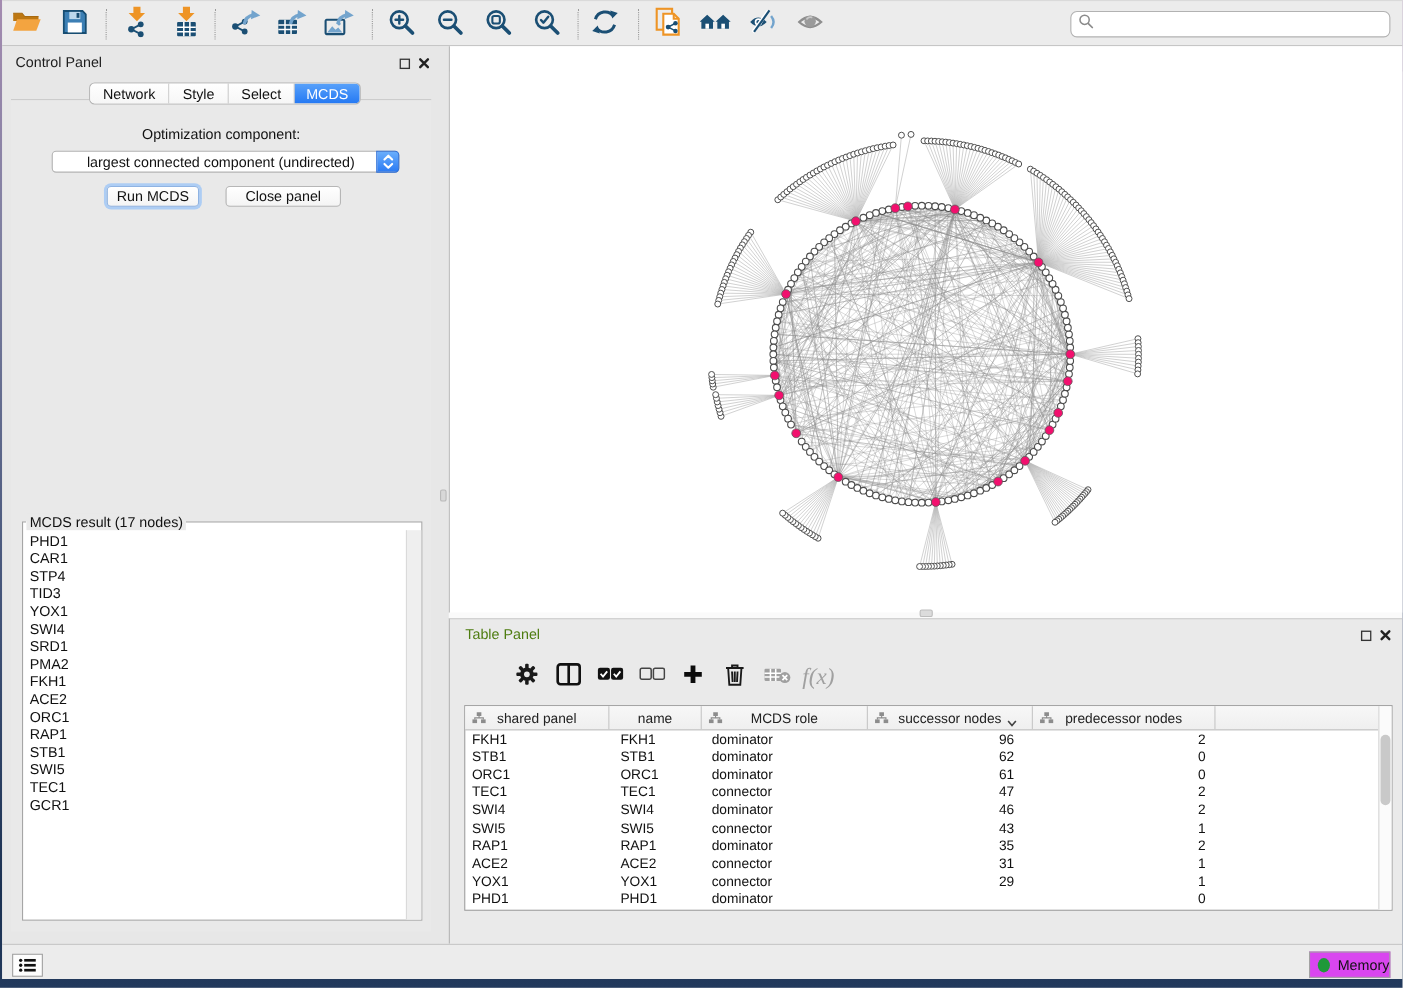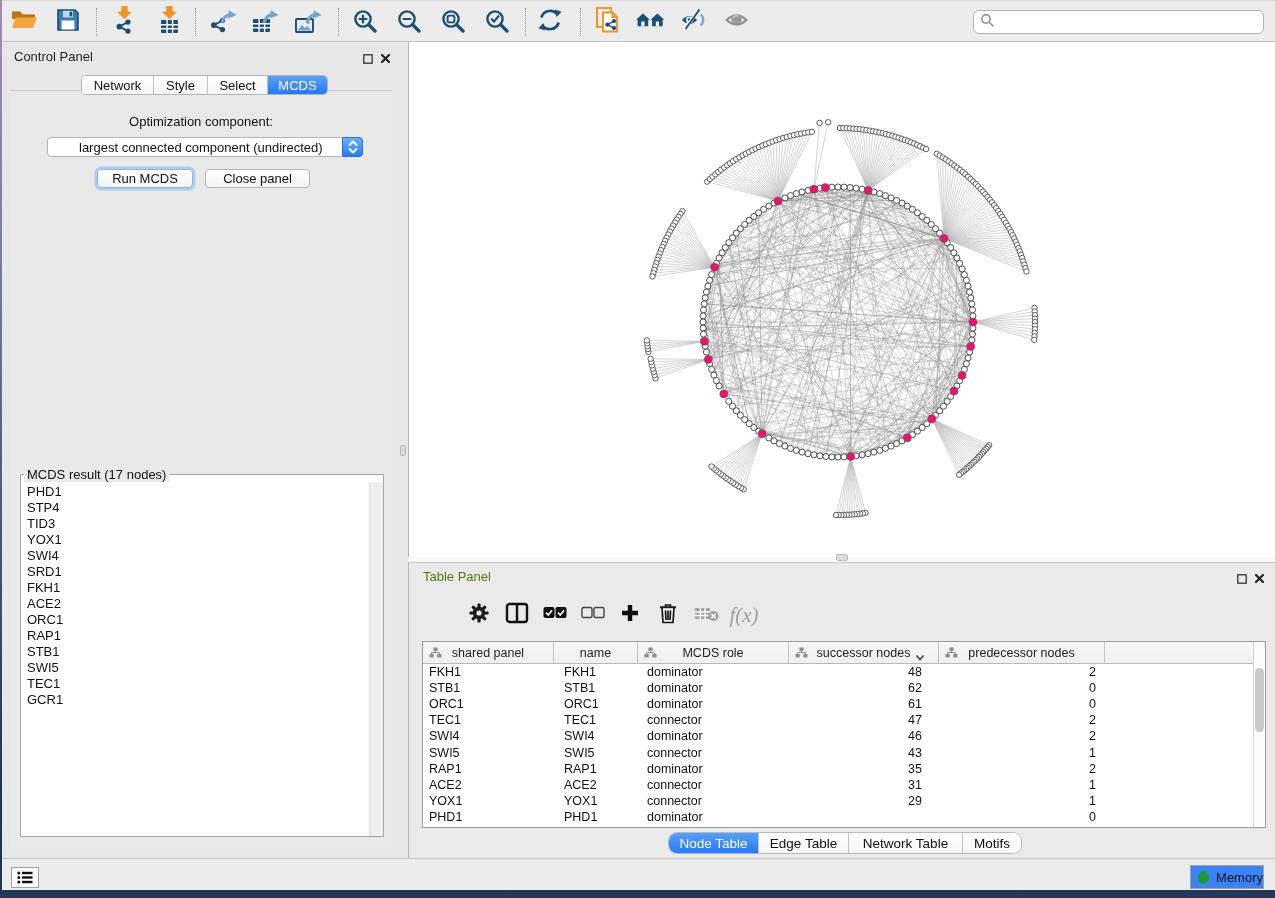--- a/index.html
+++ b/index.html
@@ -86,21 +86,21 @@
   .td { font-size:12.5px; color:#111; white-space:nowrap; overflow:hidden; }
   .tbl-scroll { position:absolute; right:0; top:0; width:12px; bottom:0; background:#fbfbfb; border-left:1px solid #d4d4d4; }
   .tbl-scroll .thumb { position:absolute; left:1px; right:1px; top:26px; height:64px; background:#c9c9c9; border-radius:5px; }
   .bot-tabs { left:259px; top:269px; height:22px; border-radius:9px; border-color:#b9b9b9; }
   .bot-tabs .s { font-size:13.5px; }
 
   
   .status-bar { position:absolute; left:0; right:0; bottom:0; height:32px; background:#ececec; border-top:1px solid #c6c6c6; }
   .list-btn { position:absolute; left:9px; top:8px; width:28px; height:21px; background:#fdfdfd; border:1px solid #9f9f9f;
               display:flex; align-items:center; justify-content:center; }
-  .memory-btn { position:absolute; right:11px; top:6px; width:74px; height:24px; background:#3b82f6; border:1px solid #a2a2a2;
+  .memory-btn { position:absolute; right:11px; top:6px; width:74px; height:24px; background:#d946ef; border:1px solid #a2a2a2;
                 display:flex; align-items:center; }
   .memory-btn .dot { width:13px; height:13px; border-radius:50%; margin-left:7px; }
   .memory-btn .lbl { font-size:13px; color:#111; margin-left:7px; }
 </style>
 </head>
 <body>
 
 <div class="app">
 
   <div class="toolbar">
@@ -303,31 +303,33 @@
       <div class="opt-label">Optimization component:</div>
       <div class="combo">
         <span class="combo-text">largest connected component (undirected)</span>
         <span class="combo-btn">
           <svg width="12" height="14" viewBox="0 0 12 14">
               <path d="M2.5 5 L6 1.5 L9.5 5" fill="none" stroke="#fff" stroke-width="1.9" stroke-linecap="round" stroke-linejoin="round"></path>
               <path d="M2.5 9 L6 12.5 L9.5 9" fill="none" stroke="#fff" stroke-width="1.9" stroke-linecap="round" stroke-linejoin="round"></path>
             </svg>
         </span>
       </div>
-      <button class="btn focusring" style="left:87px; width:96px;">Run MCDS</button>
+      <button class="btn focusring" style="left:87px; width:84px;">Run MCDS</button>
       <button class="btn" style="left:195px; width:105px;">Close panel</button>
       <fieldset class="mcds">
         <legend>MCDS result (17 nodes)</legend>
         <div class="mcds-list">
             <div>PHD1</div>
+            <div>CAR1</div>
             <div>STP4</div>
             <div>TID3</div>
             <div>YOX1</div>
             <div>SWI4</div>
             <div>SRD1</div>
+            <div>PMA2</div>
             <div>FKH1</div>
             <div>ACE2</div>
             <div>ORC1</div>
             <div>RAP1</div>
             <div>STB1</div>
             <div>SWI5</div>
             <div>TEC1</div>
             <div>GCR1</div>
           </div>
         <div class="mcds-scroll"></div>
@@ -1498,21 +1500,21 @@
               </svg></span>
             <span class="lbl">predecessor nodes</span>
           </div>
           <div class="th" style="flex: 1 1 0%;"></div>
         </div>
       <div class="tbl-body">
           <div class="tr">
             <div class="td" style="width: 131px; padding-left: 6px;">FKH1</div>
             <div class="td" style="width: 84px; padding-left: 10px;">FKH1</div>
             <div class="td" style="width: 151px; padding-left: 9px;">dominator</div>
-            <div class="td" style="width: 150px; text-align: right; padding-right: 17px;">48</div>
+            <div class="td" style="width: 150px; text-align: right; padding-right: 17px;">96</div>
             <div class="td" style="width: 166px; text-align: right; padding-right: 9px;">2</div>
           </div>
           <div class="tr">
             <div class="td" style="width: 131px; padding-left: 6px;">STB1</div>
             <div class="td" style="width: 84px; padding-left: 10px;">STB1</div>
             <div class="td" style="width: 151px; padding-left: 9px;">dominator</div>
             <div class="td" style="width: 150px; text-align: right; padding-right: 17px;">62</div>
             <div class="td" style="width: 166px; text-align: right; padding-right: 9px;">0</div>
           </div>
           <div class="tr">
@@ -1569,26 +1571,20 @@
             <div class="td" style="width: 84px; padding-left: 10px;">PHD1</div>
             <div class="td" style="width: 151px; padding-left: 9px;">dominator</div>
             <div class="td" style="width: 150px; text-align: right; padding-right: 17px; margin-top: 35px;">18</div>
             <div class="td" style="width: 166px; text-align: right; padding-right: 9px;">0</div>
           </div>
         </div>
       <div class="tbl-scroll">
           <div class="thumb"></div>
         </div>
     </div>
-    <div class="seg bot-tabs">
-        <div class="s sel" style="width: 90px;">Node Table</div>
-        <div class="s" style="width: 90px;">Edge Table</div>
-        <div class="s" style="width: 114px;">Network Table</div>
-        <div class="s" style="width: 58px;">Motifs</div>
-      </div>
   </div>
 
   <div class="status-bar">
     <div class="list-btn">
       <svg width="16" height="13" viewBox="0 0 16 13">
         <circle cx="1.8" cy="2" r="1.5" fill="#111"></circle>
           <rect x="5" y="0.8" width="10.5" height="2.4" fill="#111"></rect>
         <circle cx="1.8" cy="6.5" r="1.5" fill="#111"></circle>
           <rect x="5" y="5.3" width="10.5" height="2.4" fill="#111"></rect>
         <circle cx="1.8" cy="11" r="1.5" fill="#111"></circle>

